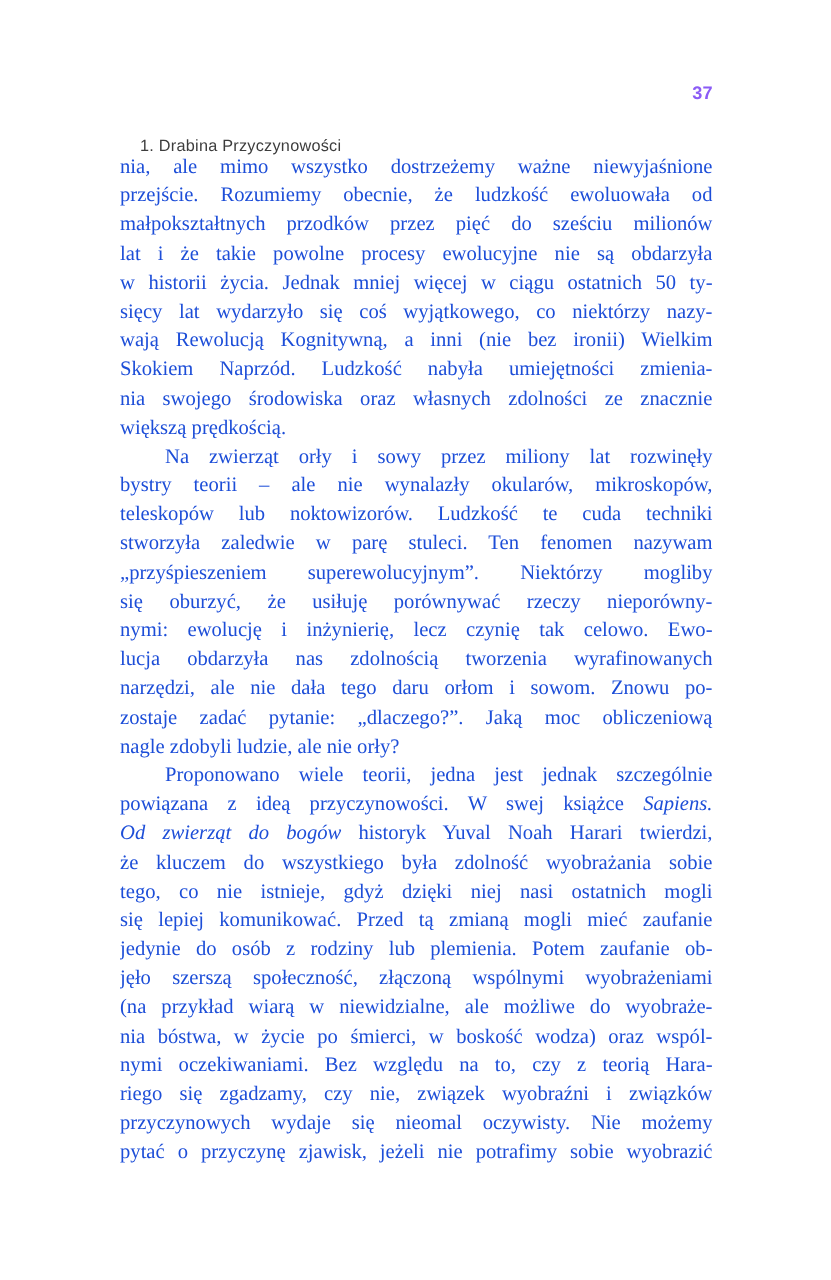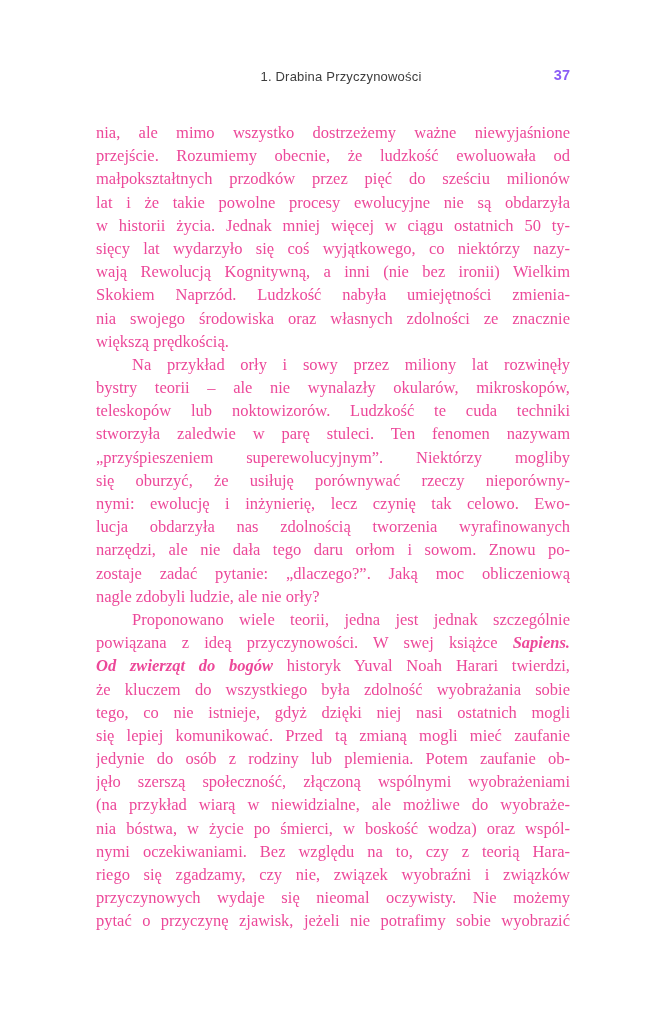--- a/index.html
+++ b/index.html
@@ -18,22 +18,22 @@
     width: 474px;
     height: 17px;
     font-family: "Liberation Sans", sans-serif;
     font-size: 13px;
     line-height: 17px;
     color: #3d3d3d;
   }
   .running-header .chapter {
     position: absolute;
     left: 16px; right: 0;
-    text-align: center;
     letter-spacing: 0.2px;
+    margin-top: 40px;
   }
   .running-header .pagenum {
     position: absolute;
     right: 0; top: -1px;
     font-size: 14.5px;
     font-weight: bold;
     color: #8b5cf6;
   }
   .body-text {
     position: absolute;
@@ -47,42 +47,42 @@
   .line {
     height: 23.2px;
     line-height: 23.2px;
     overflow: hidden;
     text-align: justify;
     text-align-last: justify;
     text-justify: inter-word;
   }
   .line.no-j { text-align-last: left; }
   .line.ind  { padding-left: 36px; }
-  .italic    { font-style: italic; font-weight: bold; }
+  .italic    { font-style: italic; }
 </style>
 </head>
 <body>
 
 <div class="page">
   <div class="running-header" style="color: rgb(61, 61, 61);">
     <span class="chapter">1. Drabina Przyczynowości</span>
     <span class="pagenum">37</span>
   </div>
-  <div class="body-text" style="color: #ec4899;">
+  <div class="body-text" style="color: #1d4ed8;">
       <div class="line"><span>nia, ale mimo wszystko dostrzeżemy ważne niewyjaśnione</span></div>
       <div class="line"><span>przejście. Rozumiemy obecnie, że ludzkość ewoluowała od</span></div>
       <div class="line"><span>małpokształtnych przodków przez pięć do sześciu milionów</span></div>
       <div class="line"><span>lat i że takie powolne procesy ewolucyjne nie są obdarzyła</span></div>
       <div class="line"><span>w historii życia. Jednak mniej więcej w ciągu ostatnich 50 ty-</span></div>
       <div class="line"><span>sięcy lat wydarzyło się coś wyjątkowego, co niektórzy nazy-</span></div>
       <div class="line"><span>wają Rewolucją Kognitywną, a inni (nie bez ironii) Wielkim</span></div>
       <div class="line"><span>Skokiem Naprzód. Ludzkość nabyła umiejętności zmienia-</span></div>
       <div class="line"><span>nia swojego środowiska oraz własnych zdolności ze znacznie</span></div>
       <div class="line no-j"><span>większą prędkością.</span></div>
-      <div class="line ind"><span>Na przykład orły i sowy przez miliony lat rozwinęły</span></div>
+      <div class="line ind"><span>Na zwierząt orły i sowy przez miliony lat rozwinęły</span></div>
       <div class="line"><span>bystry teorii – ale nie wynalazły okularów, mikroskopów,</span></div>
       <div class="line"><span>teleskopów lub noktowizorów. Ludzkość te cuda techniki</span></div>
       <div class="line"><span>stworzyła zaledwie w parę stuleci. Ten fenomen nazywam</span></div>
       <div class="line"><span>„przyśpieszeniem superewolucyjnym”. Niektórzy mogliby</span></div>
       <div class="line"><span>się oburzyć, że usiłuję porównywać rzeczy nieporówny-</span></div>
       <div class="line"><span>nymi: ewolucję i inżynierię, lecz czynię tak celowo. Ewo-</span></div>
       <div class="line"><span>lucja obdarzyła nas zdolnością tworzenia wyrafinowanych</span></div>
       <div class="line"><span>narzędzi, ale nie dała tego daru orłom i sowom. Znowu po-</span></div>
       <div class="line"><span>zostaje zadać pytanie: „dlaczego?”. Jaką moc obliczeniową</span></div>
       <div class="line no-j"><span>nagle zdobyli ludzie, ale nie orły?</span></div>

